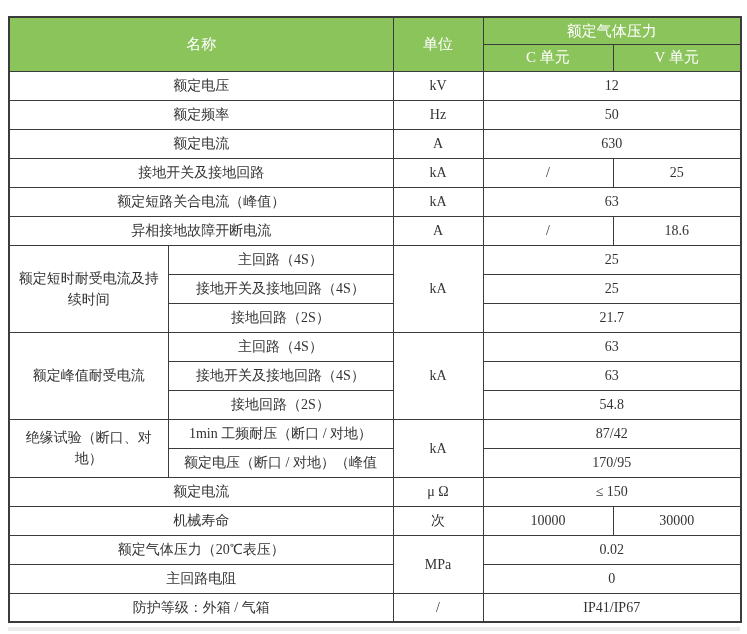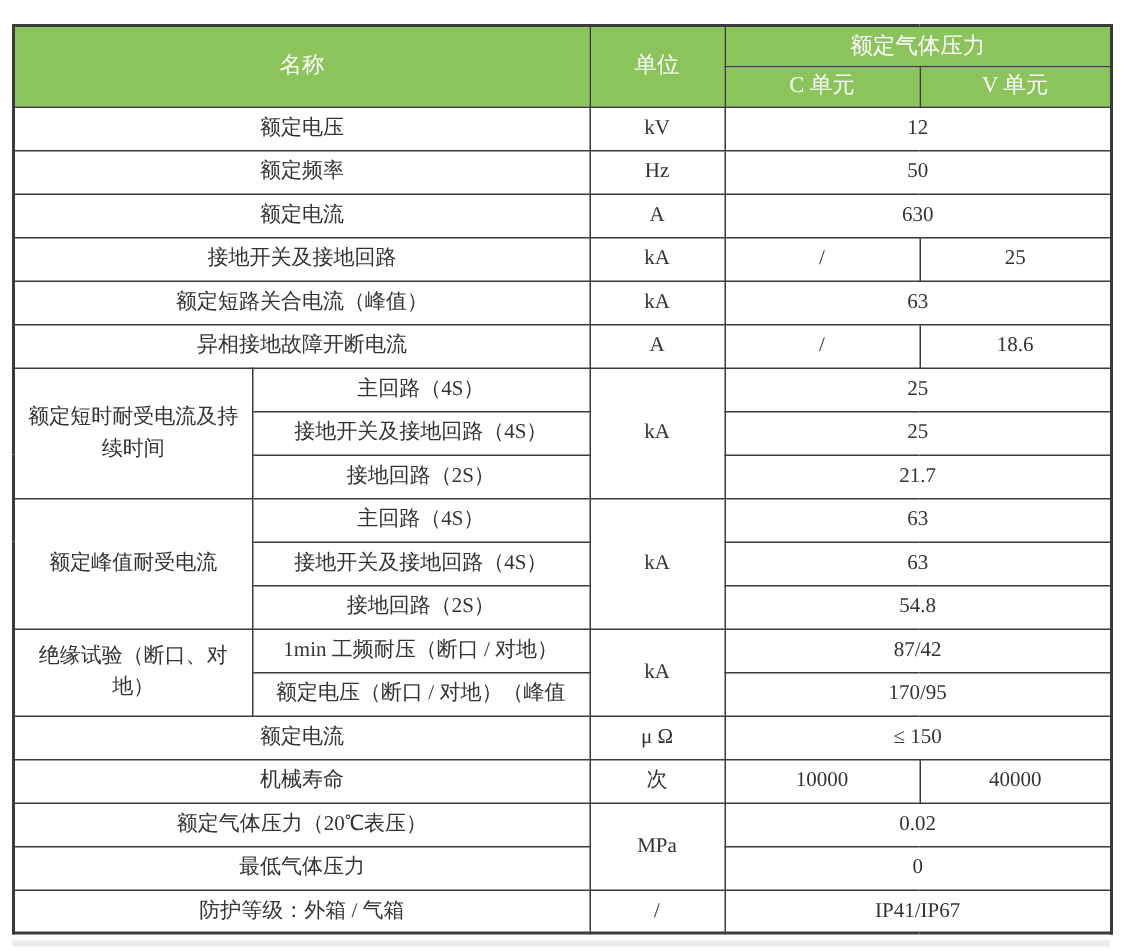--- a/index.html
+++ b/index.html
@@ -146,29 +146,29 @@
 
     <tr>
       <td colspan="2">额定电流</td>
       <td>μ Ω</td>
       <td colspan="2">≤ 150</td>
     </tr>
     <tr>
       <td colspan="2">机械寿命</td>
       <td>次</td>
       <td>10000</td>
-      <td>40000</td>
+      <td>30000</td>
     </tr>
     <tr>
       <td colspan="2">额定气体压力（20℃表压）</td>
       <td rowspan="2">MPa</td>
       <td colspan="2">0.02</td>
     </tr>
     <tr>
-      <td colspan="2">最低气体压力</td>
+      <td colspan="2">主回路电阻</td>
       <td colspan="2">0</td>
     </tr>
     <tr>
       <td colspan="2">防护等级：外箱 / 气箱</td>
       <td>/</td>
       <td colspan="2">IP41/IP67</td>
     </tr>
   </tbody>
 </table>
 

